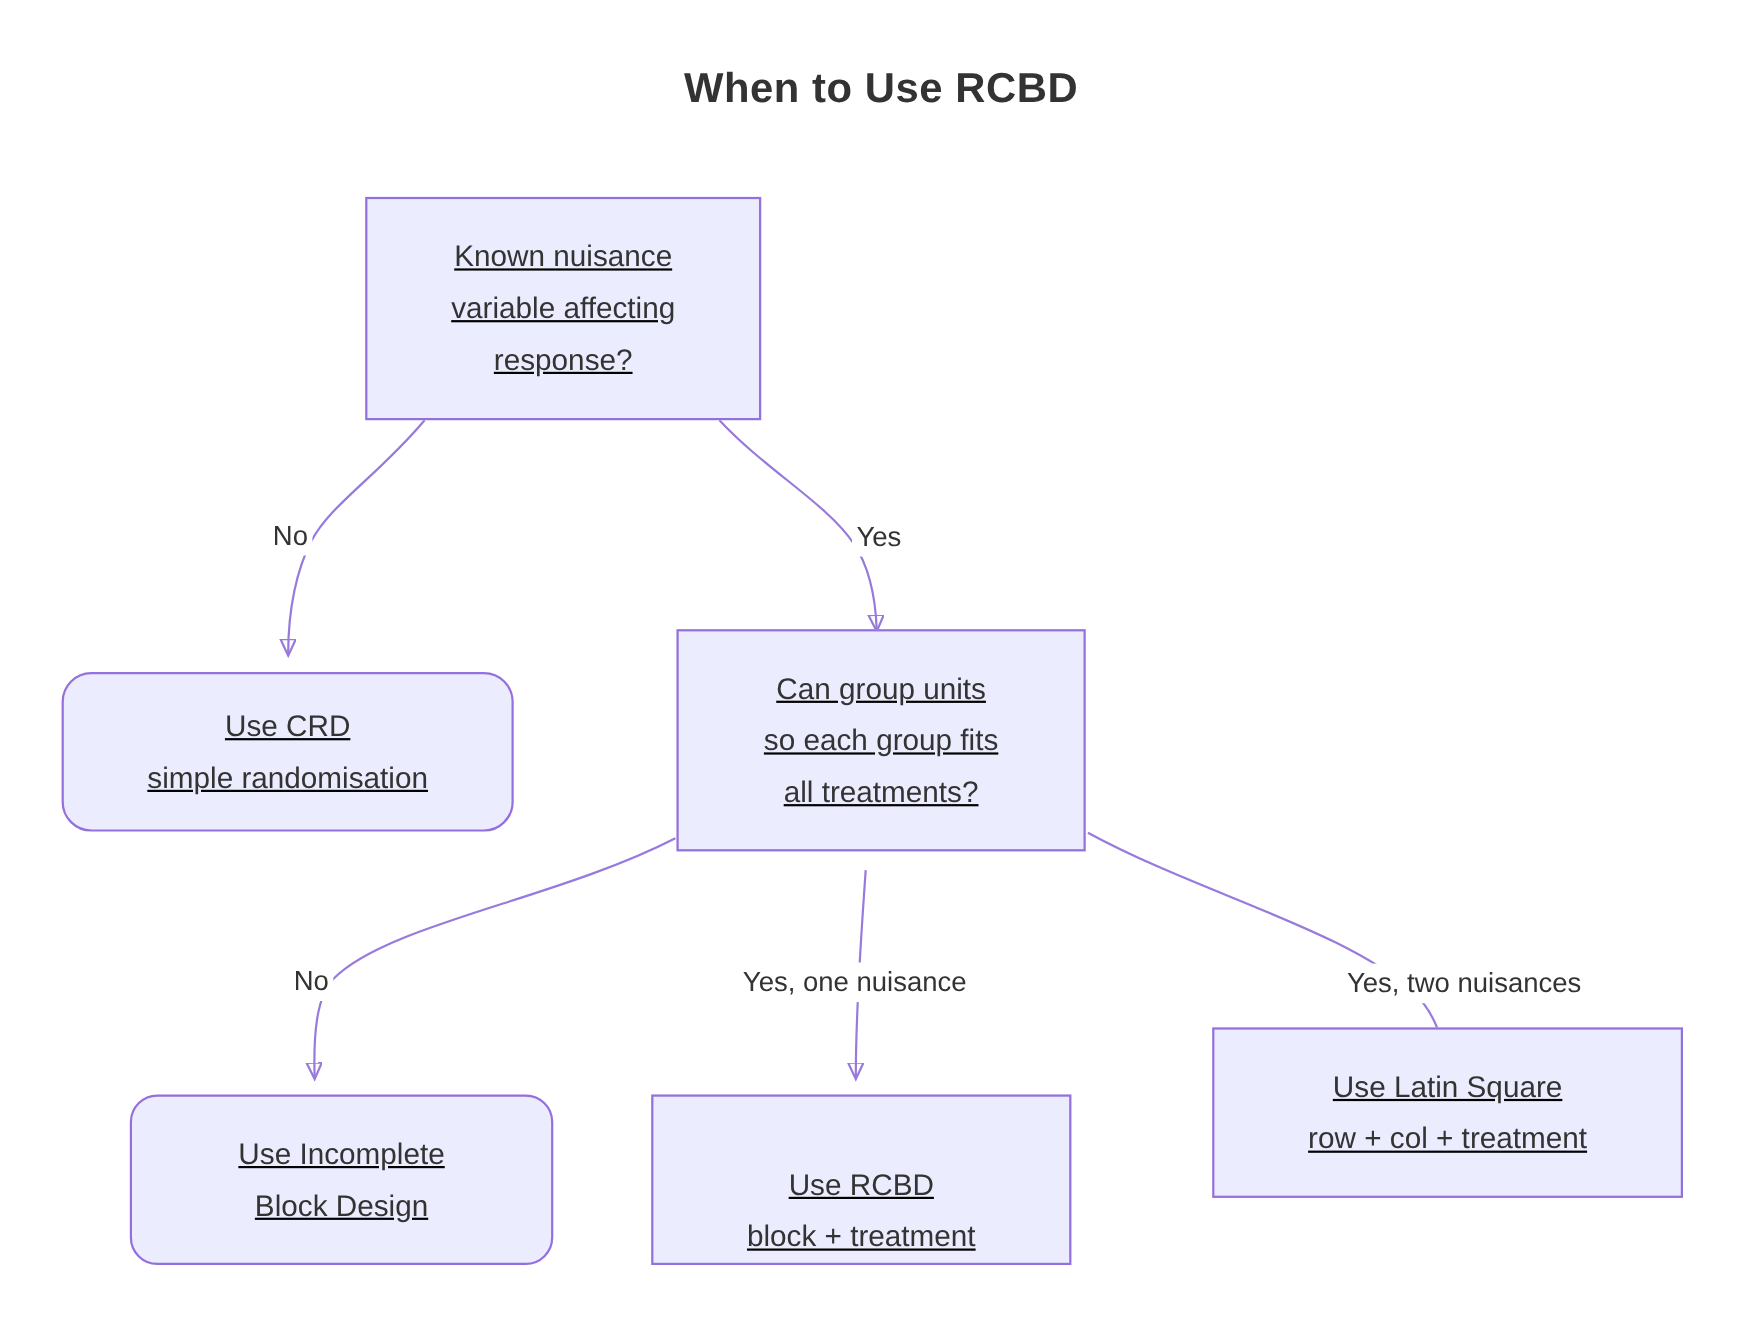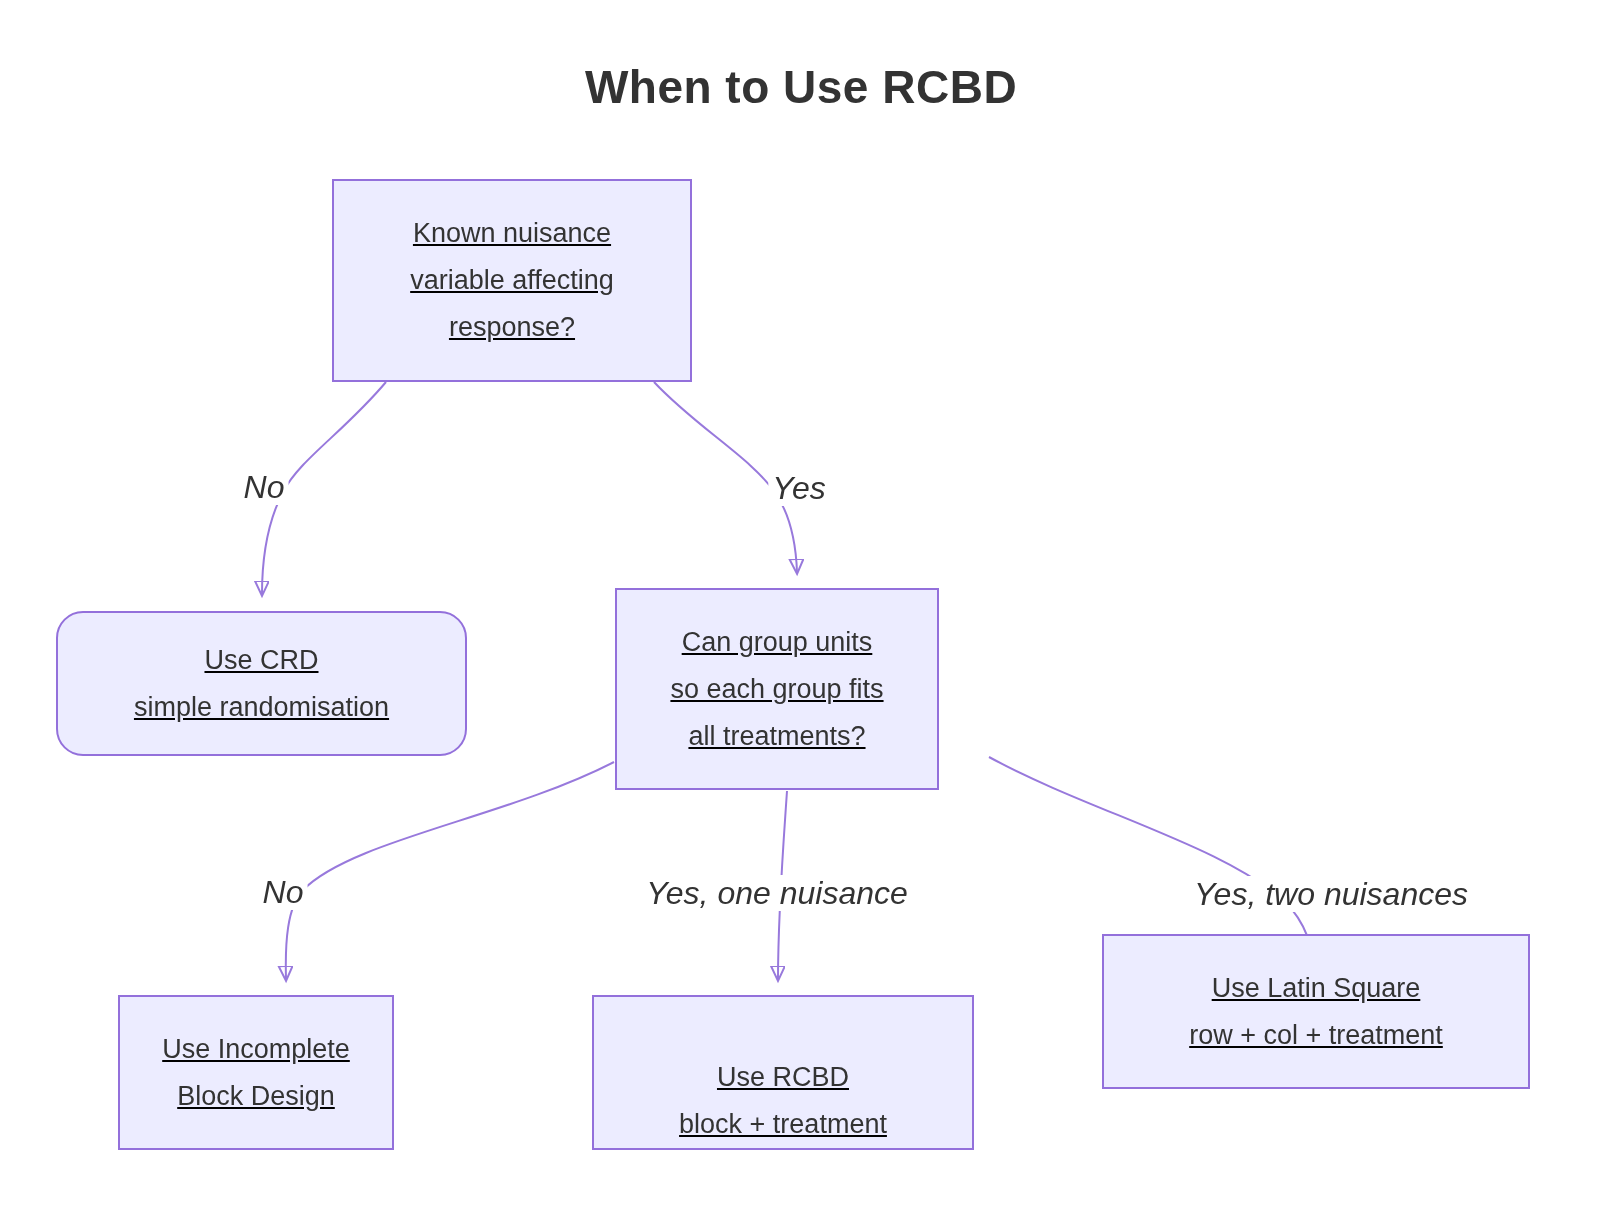--- a/index.html
+++ b/index.html
@@ -14,21 +14,21 @@
     height: 1218px;
     background: #ffffff;
     overflow: hidden;
   }
   .diagram-title {
     position: absolute;
     top: 60px;
     left: 0;
     width: 100%;
     text-align: center;
-    font-size: 46px;
+    font-size: 38px;
     font-weight: 700;
     color: #333333;
     letter-spacing: 0.5px;
   }
   .edges-layer {
     position: absolute;
     top: 0;
     left: 0;
     width: 1602px;
     height: 1218px;
@@ -53,25 +53,24 @@
     white-space: pre-line;
     font-size: 27px;
     line-height: 47px;
     color: #333333;
   }
   .edge-label {
     position: absolute;
     transform: translate(-50%, -50%);
     background: #ffffff;
     padding: 2px 4px;
-    font-size: 32px;
+    font-size: 25px;
     line-height: 32px;
     color: #333333;
     white-space: nowrap;
-    font-style: italic;
   }
 </style>
 </head>
 <body>
 
 <div class="canvas">
 
   <div class="diagram-title">When to Use RCBD</div>
 
   <svg class="edges-layer" width="1602" height="1218" viewBox="0 0 1602 1218" xmlns="http://www.w3.org/2000/svg">
@@ -91,27 +90,27 @@
     <span>Known nuisance
 variable affecting
 response?</span>
   </div>
 
   <div class="node" style="left:56px; top:611px; width:411px; height:145px;border-radius:27px;">
     <span>Use CRD
 simple randomisation</span>
   </div>
 
-  <div class="node" style="left:615px; top:588px; width:324px; height:202px;">
+  <div class="node" style="left:615px; top:572px; width:372px; height:202px;">
     <span>Can group units
 so each group fits
 all treatments?</span>
   </div>
 
-  <div class="node" style="left:118px; top:995px; width:276px; height:155px;">
+  <div class="node" style="left:118px; top:995px; width:385px; height:155px;border-radius:25px;">
     <span>Use Incomplete
 Block Design</span>
   </div>
 
   <div class="node" style="left:592px; top:995px; width:382px; height:155px;align-items:flex-end;">
     <span>Use RCBD
 block + treatment</span>
   </div>
 
   <div class="node" style="left:1102px; top:934px; width:428px; height:155px;">

